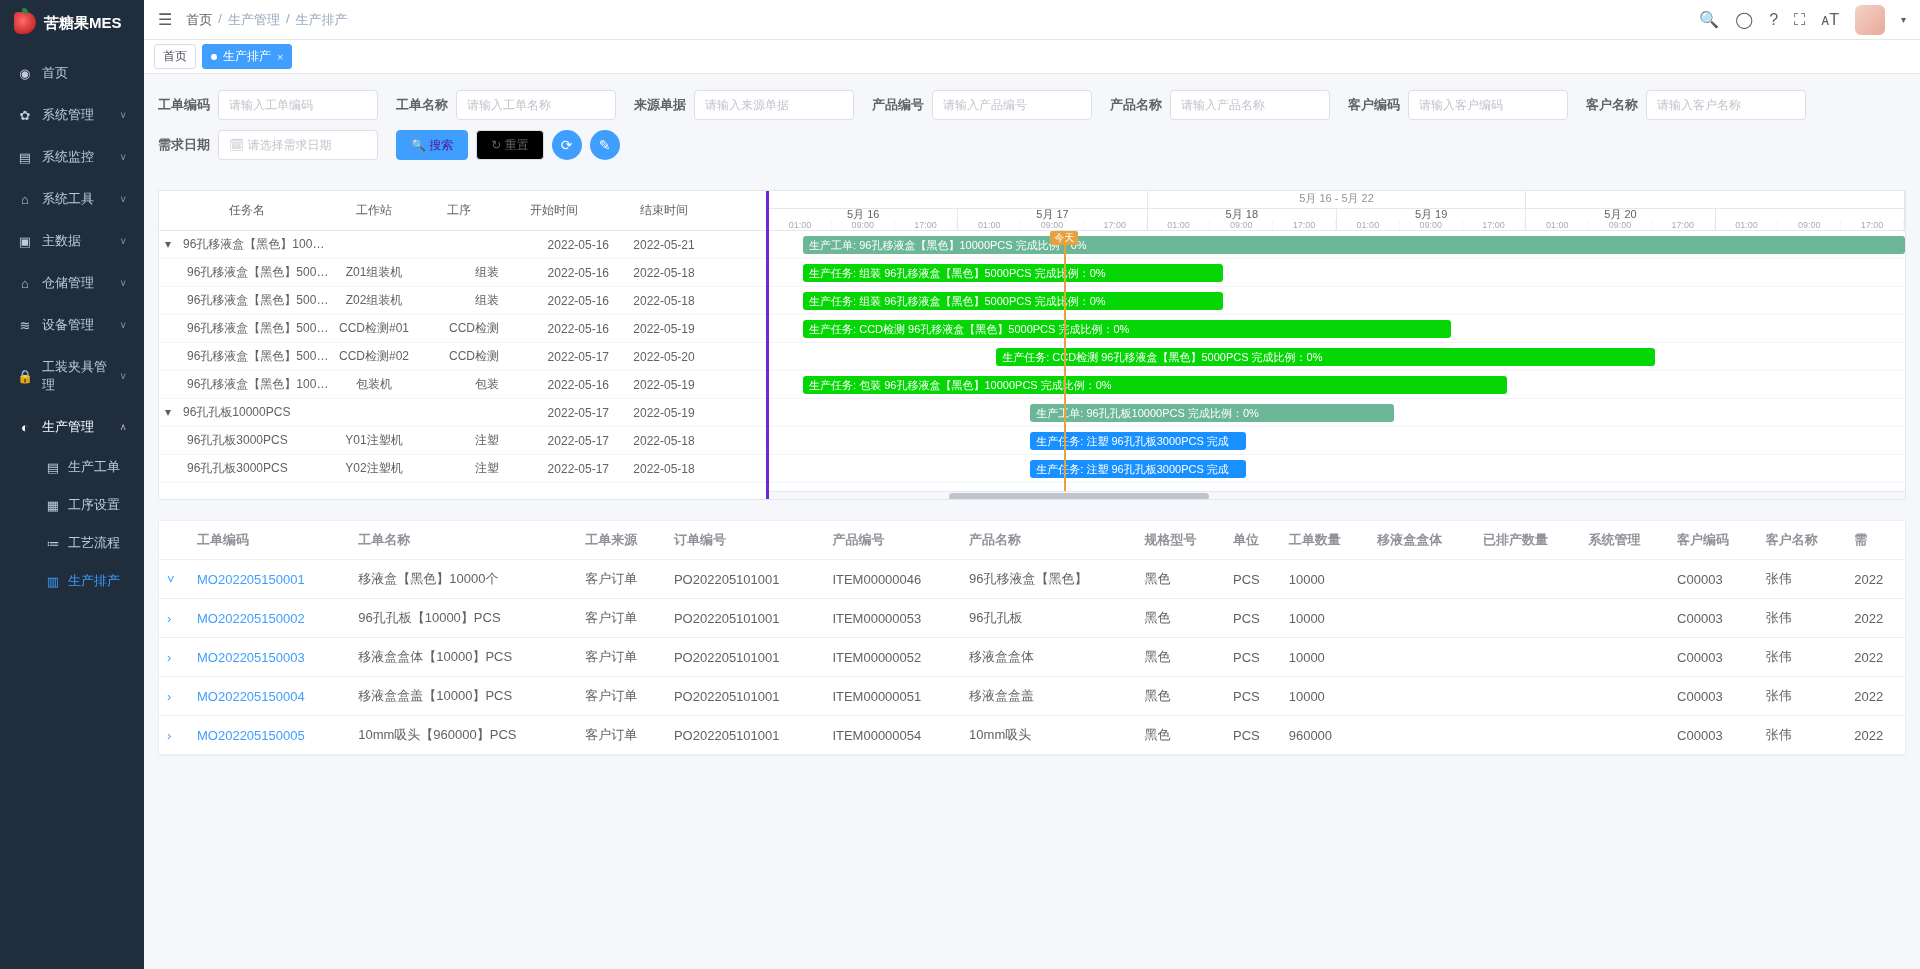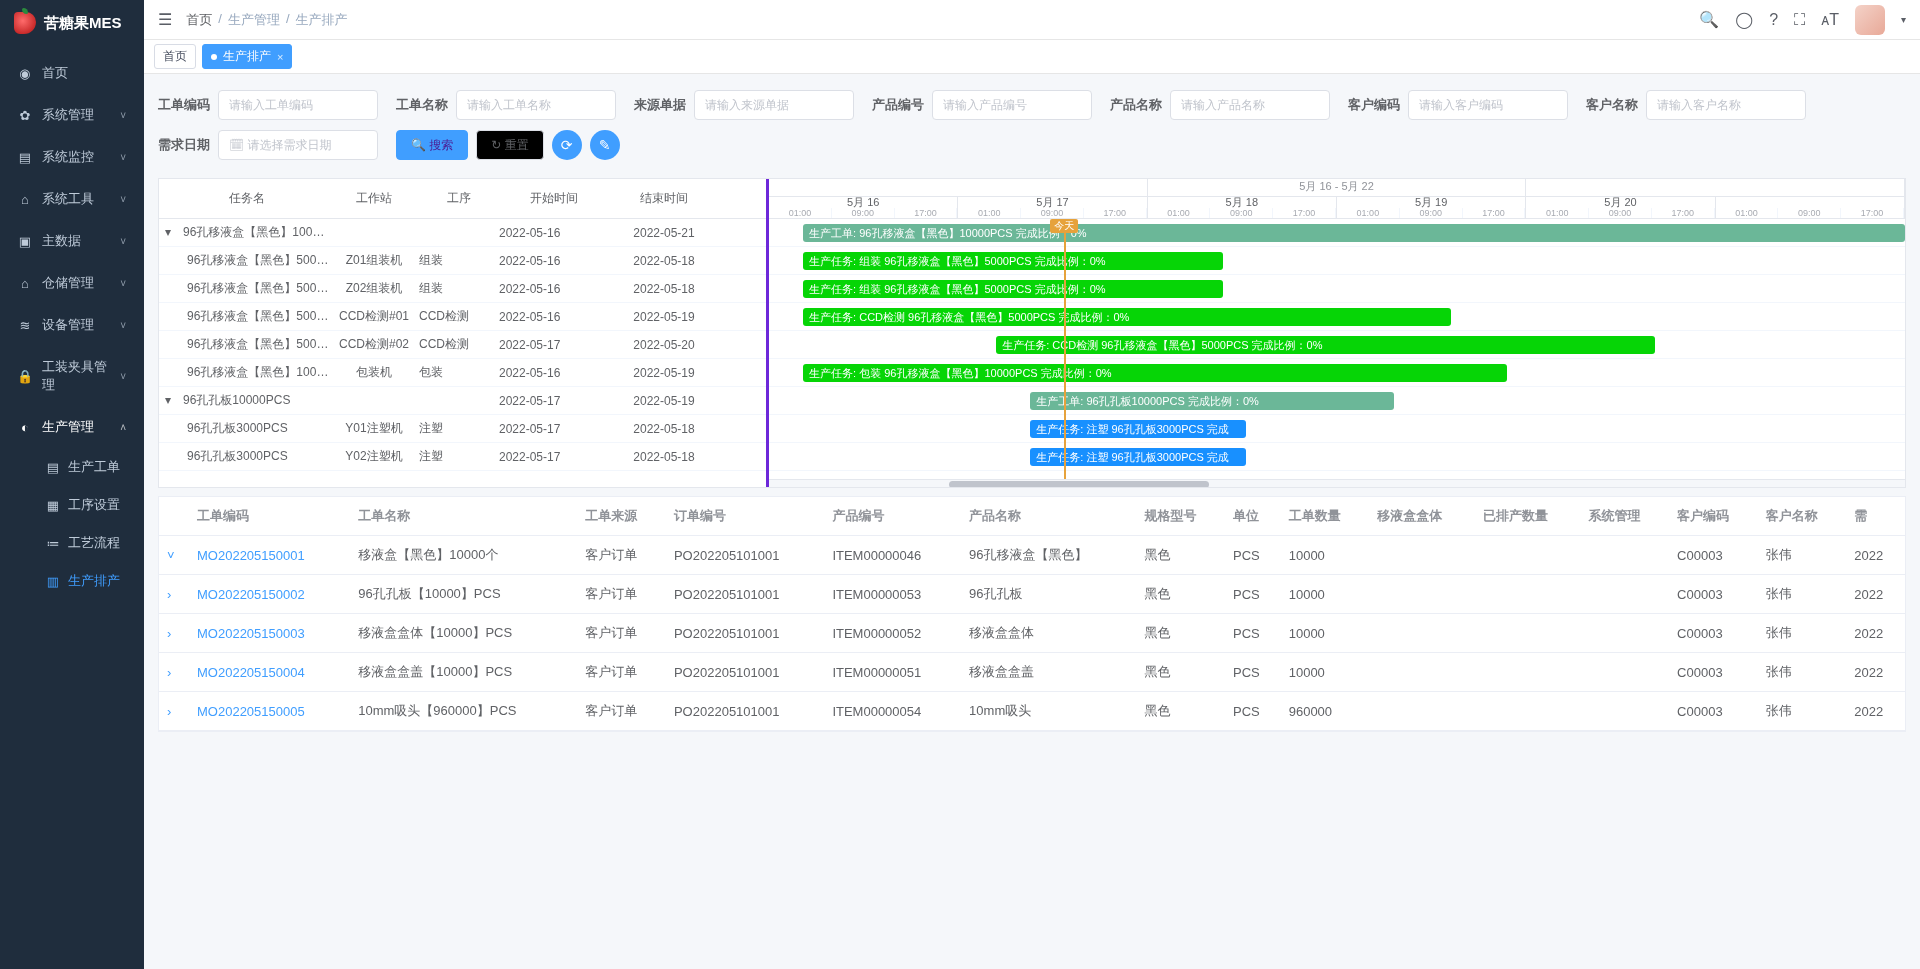--- a/index.html
+++ b/index.html
@@ -30,21 +30,21 @@
 .top-icons { margin-left: auto; display: flex; align-items: center; gap: 16px; color: #5a5e66; }
 .top-icons span { cursor: pointer; font-size: 16px; }
 .avatar { width: 30px; height: 30px; border-radius: 6px; background: linear-gradient(135deg,#f4d2c8,#e8a998); }
 .tabsbar { background: #fff; border-bottom: 1px solid #e6e6e6; padding: 4px 10px; display: flex; gap: 6px; align-items: center; }
 .tab { border: 1px solid #d8dce5; border-radius: 3px; padding: 3px 8px; font-size: 12px; color: #495060; cursor: pointer; display: flex; align-items: center; gap: 6px; background: #fff; }
 .tab.active { background: #409eff; border-color: #409eff; color: #fff; }
 .tab .dot { width: 6px; height: 6px; border-radius: 50%; background: #fff; display: inline-block; }
 .tab.active .close { color: #fff; }
 .close { font-size: 11px; opacity: .8; }
 
-.content { flex: 1; overflow: auto; padding: 10px 14px; display: flex; flex-direction: column; gap: 8px; }
+.content { flex: 1; overflow: auto; padding: 10px 14px; display: flex; flex-direction: column; gap: 20px; }
 
 
 .searchform { background: transparent; display: flex; flex-wrap: wrap; gap: 10px 18px; padding: 6px 0 10px; }
 .fld { display: flex; align-items: center; gap: 8px; }
 .fld label { font-size: 13px; color: #606266; white-space: nowrap; font-weight: 600;}
 .fld input { height: 30px; border: 1px solid #dcdfe6; border-radius: 4px; padding: 0 10px; width: 160px; font-size: 12px; color: #606266; }
 .fld input::placeholder { color: #c0c4cc; }
 .btn { height: 30px; border-radius: 4px; border: 1px solid #dcdfe6; background: #000000; padding: 0 14px; font-size: 12px; cursor: pointer; display: inline-flex; align-items: center; gap: 4px; color: #606266;}
 .btn.primary { background: #409eff; border-color: #409eff; color: #4c1d95; }
 .iconbtn { width: 30px; height: 30px; border-radius: 50%; background: #409eff; color: #fff; display: inline-flex; align-items: center; justify-content: center; cursor: pointer; font-size: 14px; }
@@ -53,22 +53,22 @@
 .gantt-wrap { background: #fff; border: 1px solid #e4e7ed; display: flex; height: 310px; }
 .gantt-left { width: 610px; flex-shrink: 0; border-right: 3px solid #6d28d9; overflow: hidden; }
 .gl-head { display: flex; height: 40px; align-items: center; border-bottom: 1px solid #e4e7ed; font-size: 12px; color: #606266; }
 .gl-head div { text-align: center; }
 .gl-body { height: 260px; overflow: auto; }
 .gl-row { display: flex; height: 28px; align-items: center; font-size: 12px; border-bottom: 1px solid #f2f6fc; }
 .gl-row .caret { width: 18px; display: inline-block; color: #606266; }
 .c-name { width: 170px; padding-left: 6px; white-space: nowrap; overflow: hidden; text-overflow: ellipsis; }
 .c-name.indent { padding-left: 28px; }
 .c-ws { width: 90px; text-align: center; white-space: nowrap; overflow: hidden; }
-.c-proc { width: 80px; text-align: left; }
-.c-st { width: 110px; text-align: left; }
+.c-proc { width: 80px; text-align: right; }
+.c-st { width: 110px; text-align: right; }
 .c-et { width: 110px; text-align: center; }
 
 .gantt-right { flex: 1; overflow: hidden; position: relative; }
 .gr-head { height: 40px; border-bottom: 1px solid #e4e7ed; display: flex; flex-direction: column; }
 .gr-range { height: 18px; text-align: center; font-size: 11px; color: #909399; border-bottom: 1px solid #e4e7ed; display:flex; }
 .gr-range .half { flex:1; border-right:1px solid #e4e7ed; }
 .gr-days { display: flex; height: 22px; }
 .gr-day { flex: 1; border-right: 1px solid #e4e7ed; display: flex; flex-direction: column; }
 .gr-day-label { font-size: 11px; text-align: center; color: #606266; height: 11px; line-height:11px;}
 .gr-hours { display: flex; font-size: 9px; color: #a8abb2; }

